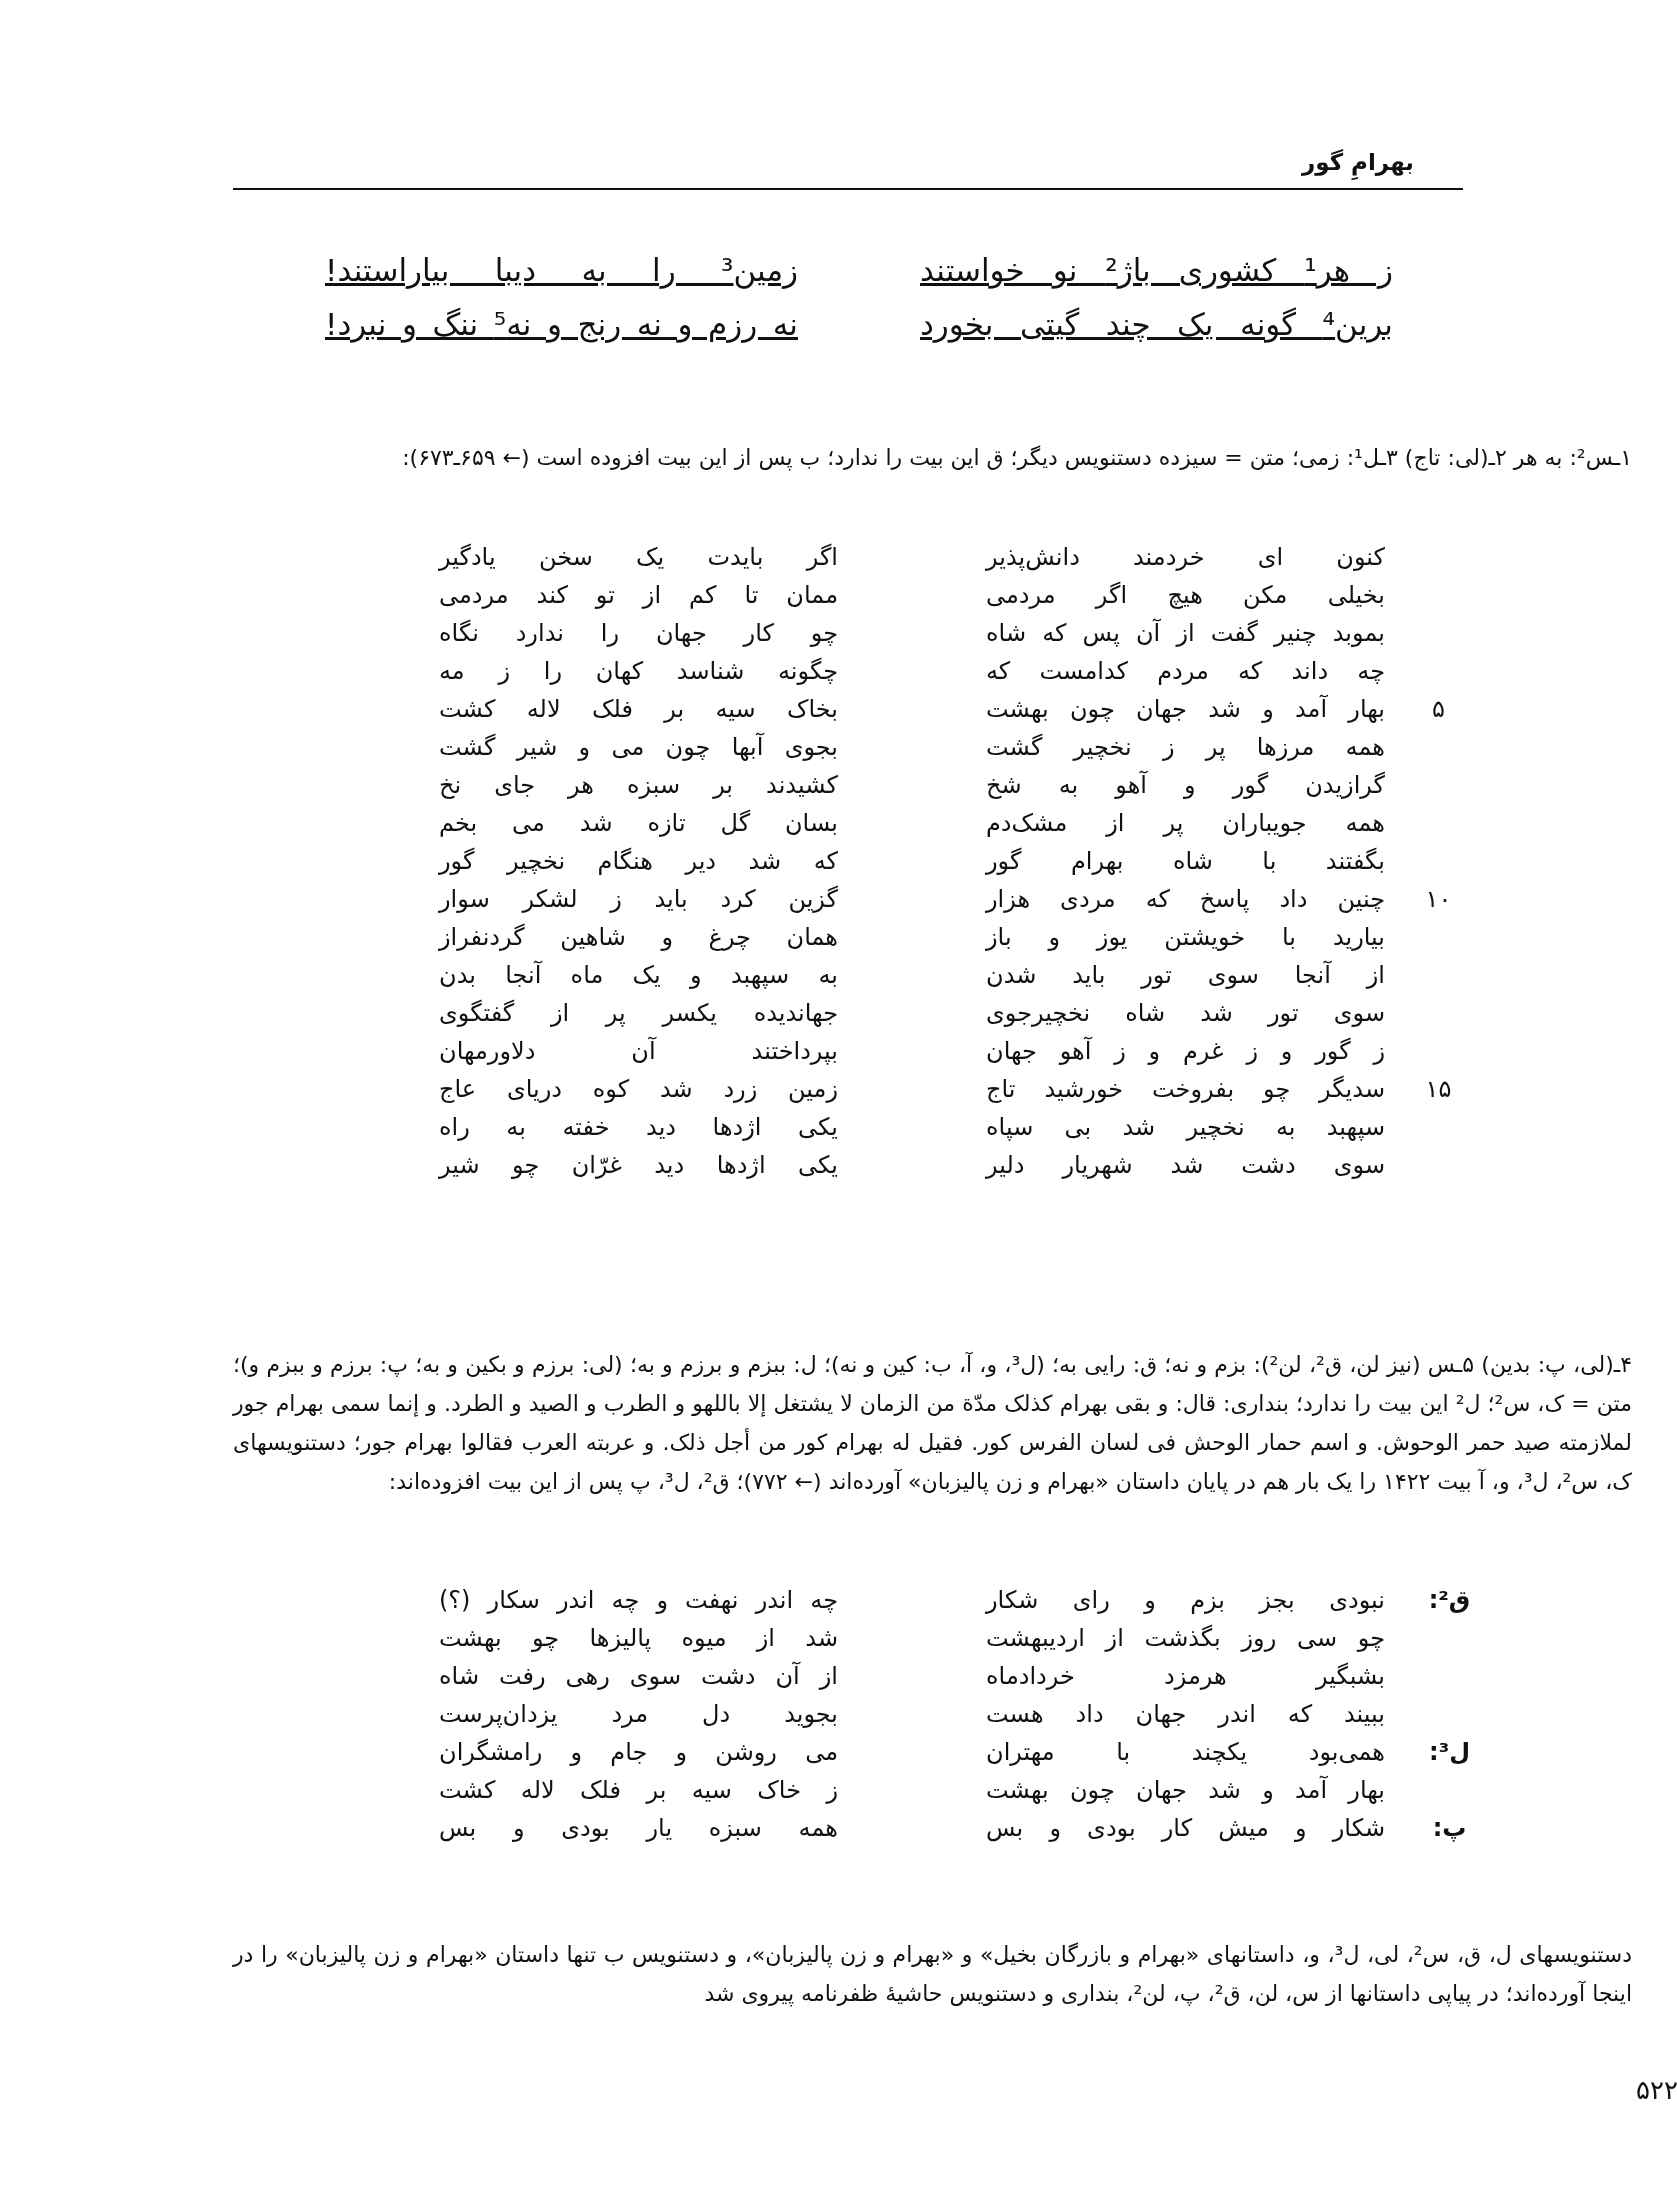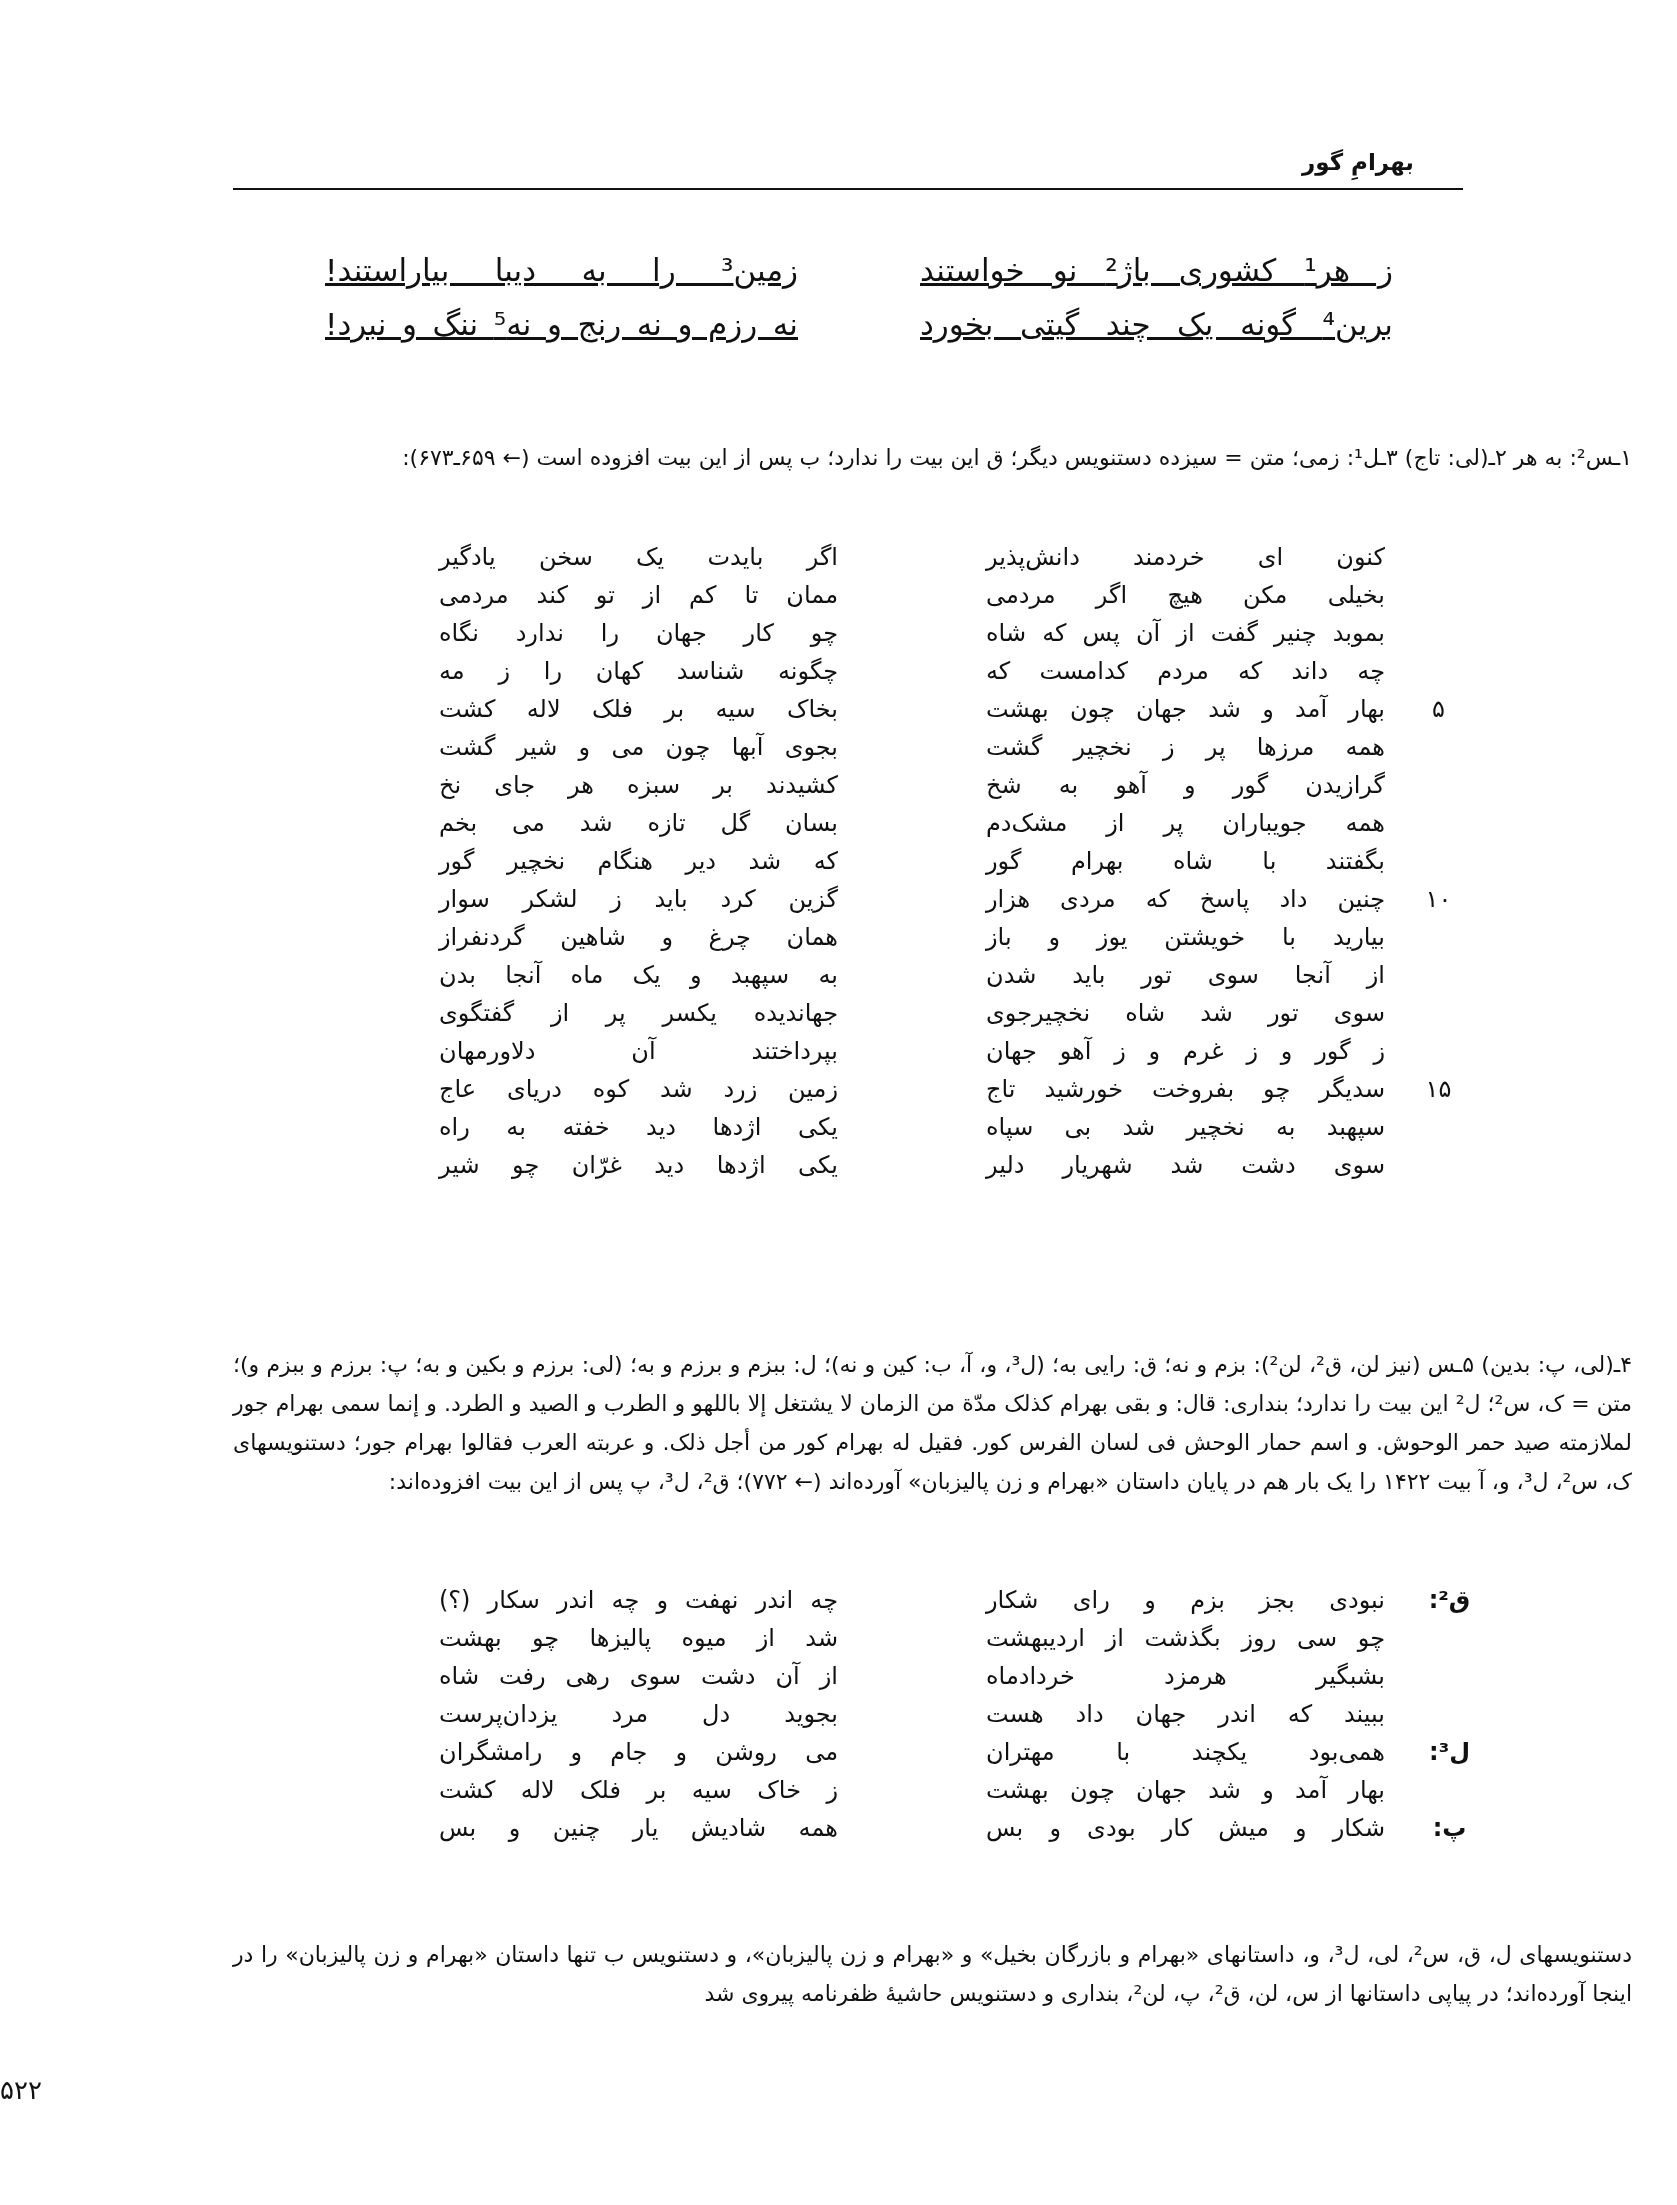--- a/index.html
+++ b/index.html
@@ -45,21 +45,21 @@
     position: absolute; right: -74px; top: 0; width: 41px; text-align: center;
     font-size: 24px;
   }
   .vlabel {
     position: absolute; right: -95px; top: 0; width: 61px; text-align: center;
     font-size: 24px; font-weight: bold;
   }
 
   .page-number {
     position: absolute; left: 0; width: 1678px; top: 2075px;
-    text-align: left; font-size: 26px;
+    text-align: right; font-size: 26px;
   }
 </style>
 </head>
 <body>
 
 <div class="page">
 
   <div class="running-head">بهرامِ گور</div>
   <div class="head-rule"></div>
 
@@ -193,21 +193,21 @@
         <span class="h2">می روشن و جام و رامشگران</span>
       </div>
     <div class="vrow">
         <span class="vlabel"></span>
         <span class="h1">بهار آمد و شد جهان چون بهشت</span>
         <span class="h2">ز خاک سیه بر فلک لاله کشت</span>
       </div>
     <div class="vrow">
         <span class="vlabel">پ:</span>
         <span class="h1">شکار و میش کار بودی و بس</span>
-        <span class="h2">همه شادیش یار چنین و بس</span>
+        <span class="h2">همه سبزه یار بودی و بس</span>
       </div>
   </div>
 
   <div class="note" style="top:1935px;">دستنویسهای ل، ق، س²، لی، ل³، و، داستانهای «بهرام و بازرگان بخیل» و «بهرام و زن پالیزبان»، و دستنویس ب تنها داستان «بهرام و زن پالیزبان» را در اینجا آورده‌اند؛ در پیاپی داستانها از س، لن، ق²، پ، لن²، بنداری و دستنویس حاشیهٔ ظفرنامه پیروی شد</div>
 
   <div class="page-number">۵۲۲</div>
 </div>
 
 
 </body></html>

